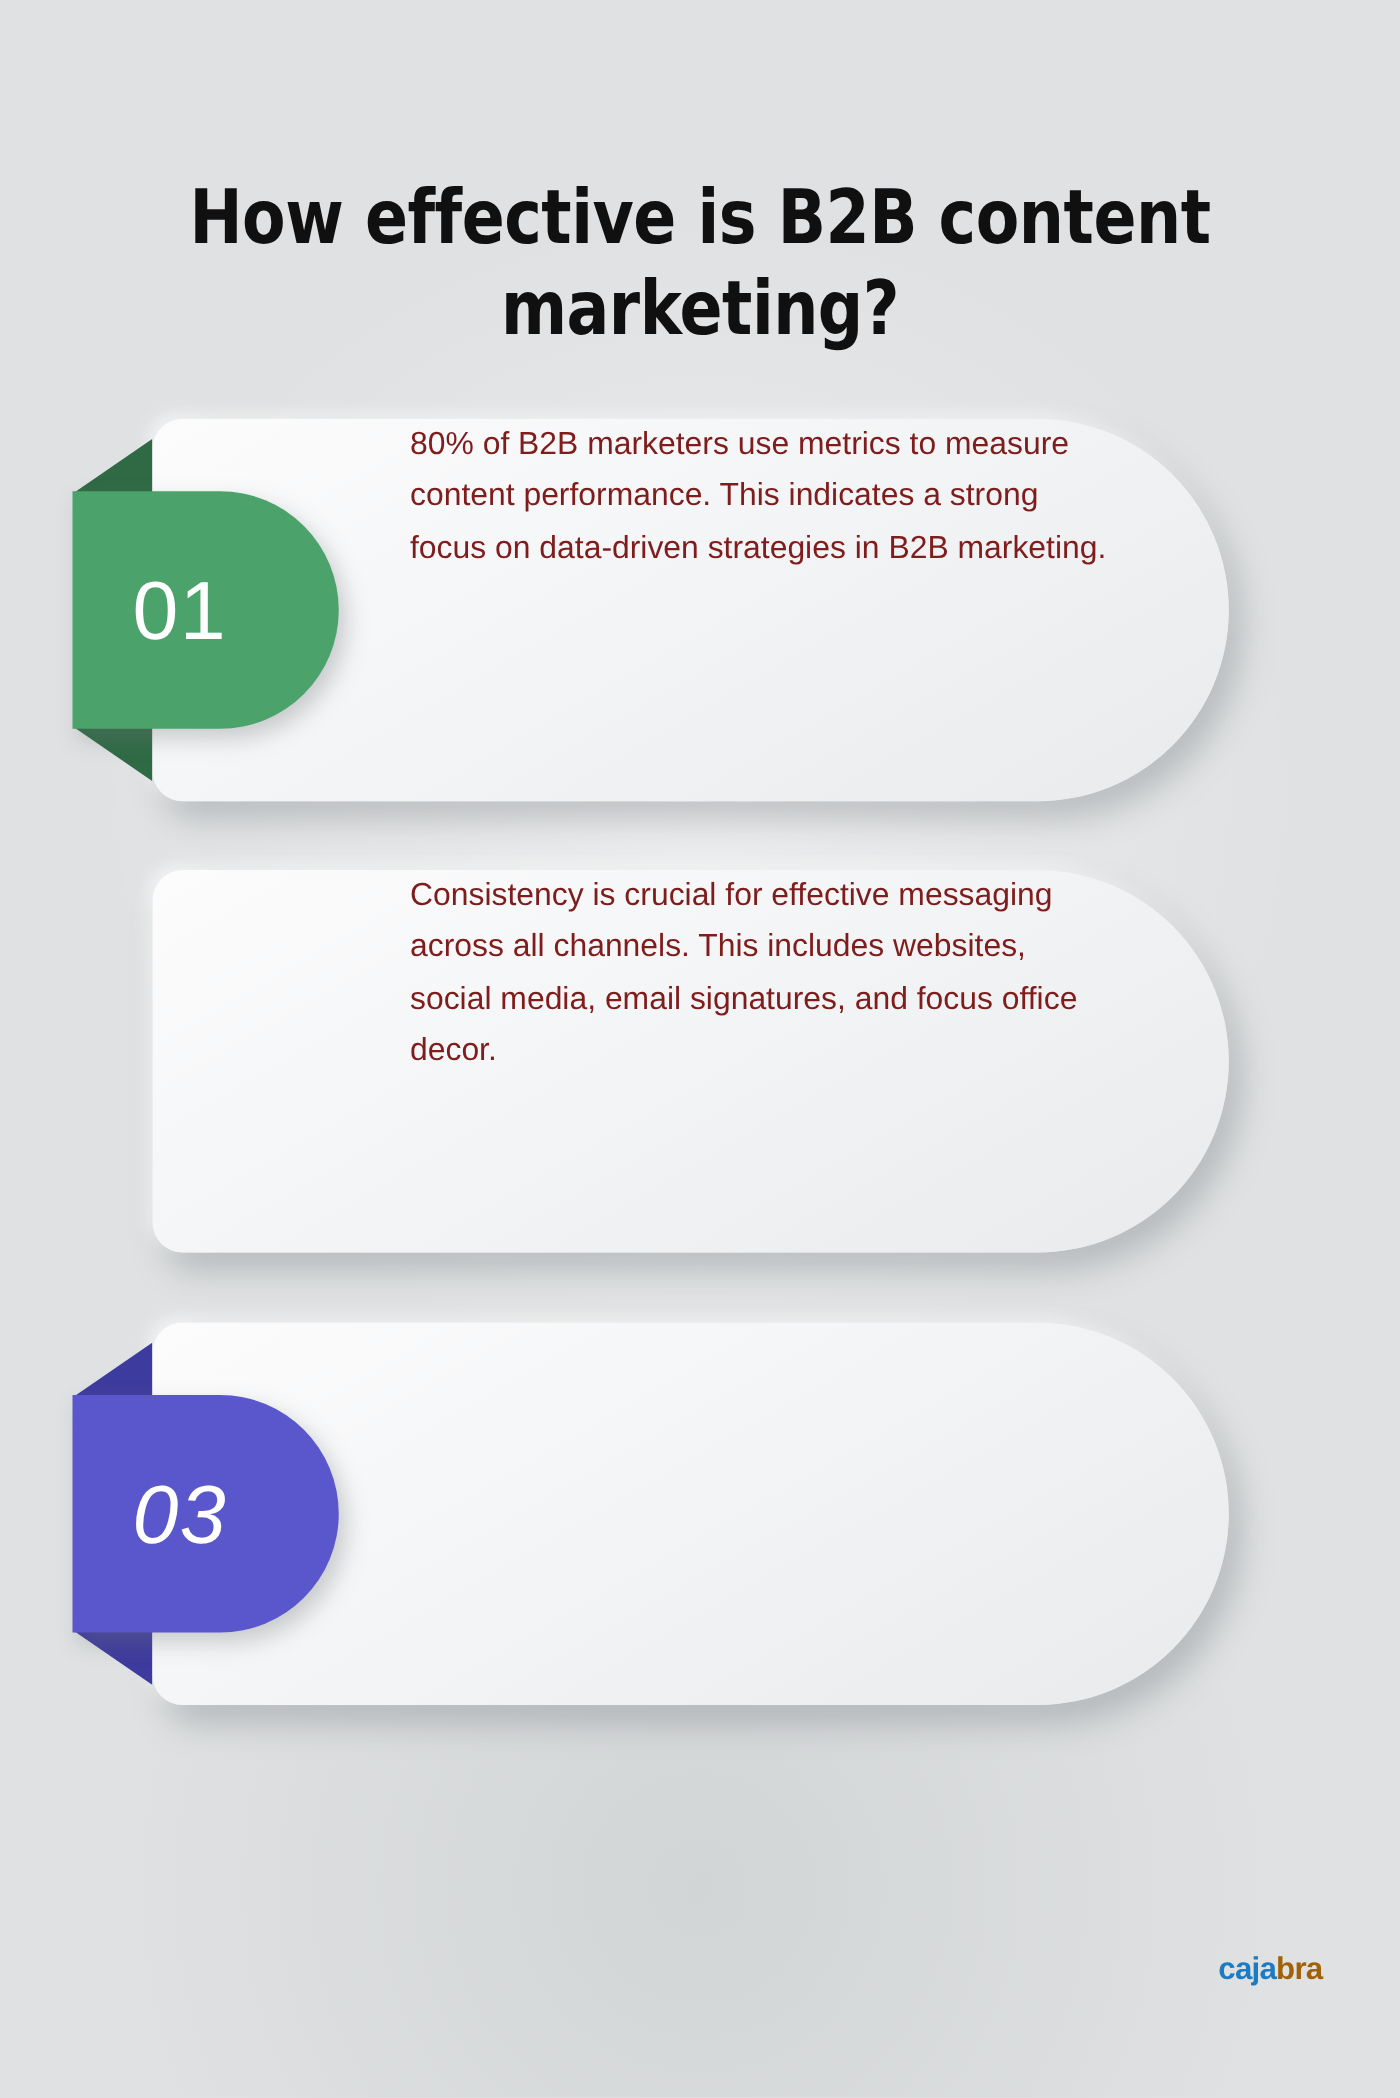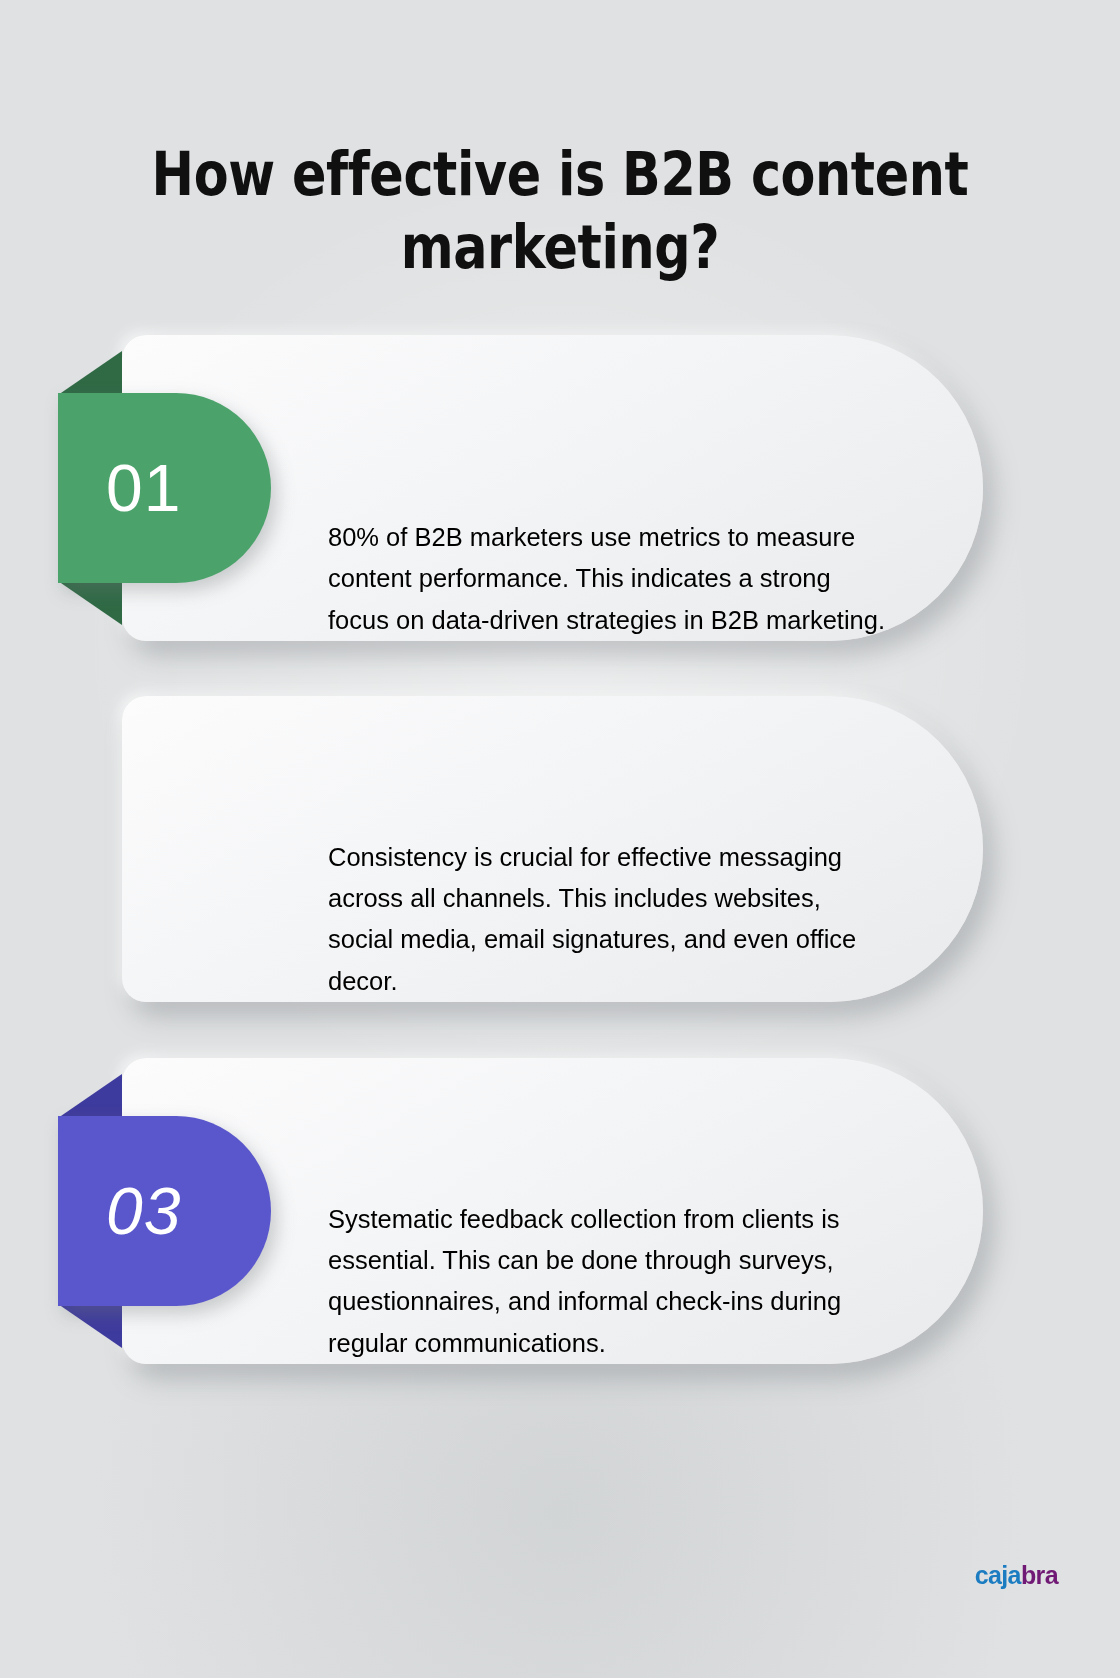--- a/index.html
+++ b/index.html
@@ -114,24 +114,24 @@
   }
 
   
   .card-text {
     position: absolute;
     left: 328px;
     top: 0;
     width: 560px;
     height: 306px;
     display: flex;
-    align-items: flex-end;
+    align-items: flex-start;
     font-size: 25.5px;
     line-height: 1.62;
-    color: #000000;
+    color: #7f1d1d;
   }
   .card-text p { margin: 0; }
 
   
   .logo {
     position: absolute;
     right: 62px;
     bottom: 88px;
     font-size: 25px;
     font-weight: 700;
@@ -157,33 +157,30 @@
     </div>
   </div>
   <div class="card-text">
     <p>80% of B2B marketers use metrics to measure content performance. This indicates a strong focus on data-driven strategies in B2B marketing.</p>
   </div>
 </div>
 
 <div class="row row-2">
   <div class="card"></div>
   <div class="card-text">
-    <p>Consistency is crucial for effective messaging across all channels. This includes websites, social media, email signatures, and even office decor.</p>
+    <p>Consistency is crucial for effective messaging across all channels. This includes websites, social media, email signatures, and focus office decor.</p>
   </div>
 </div>
 
 <div class="row row-3">
   <div class="card"></div>
   <div class="ribbon">
     <div class="fold-top" style="background: rgb(62, 59, 158);"></div>
     <div class="fold-bot" style="background: rgb(62, 59, 158);"></div>
     <div class="ribbon-body" style="background: rgb(90, 87, 204); font-style: italic;">
       <span class="ribbon-num">03</span>
     </div>
   </div>
-  <div class="card-text">
-    <p>Systematic feedback collection from clients is essential. This can be done through surveys, questionnaires, and informal check-ins during regular communications.</p>
-  </div>
 </div>
 
 <div class="logo">
-  <span class="seg-a" style="color: rgb(27, 124, 194);">caja</span><span class="seg-b" style="color: #701a75;">bra</span>
+  <span class="seg-a" style="color: rgb(27, 124, 194);">caja</span><span class="seg-b" style="color: #a16207;">bra</span>
 </div>
 
 </body></html>

